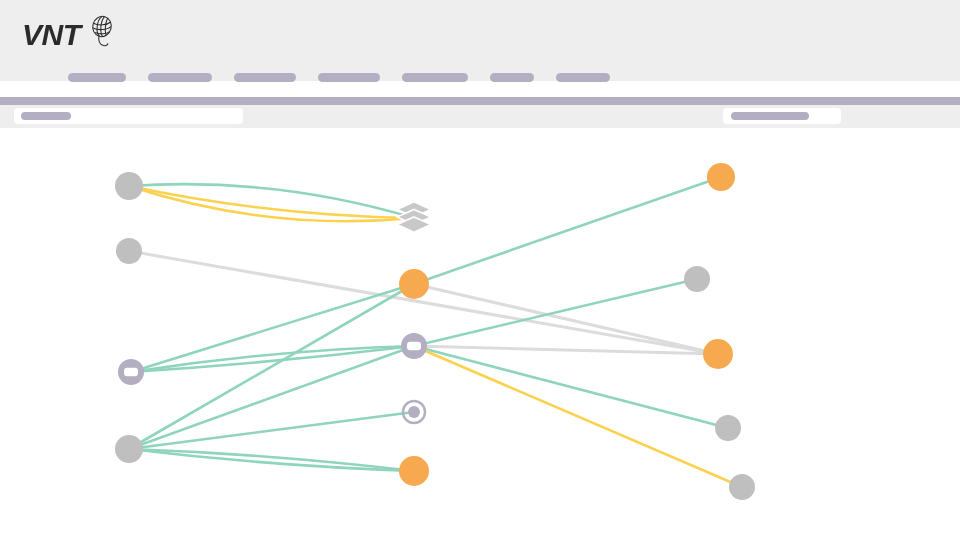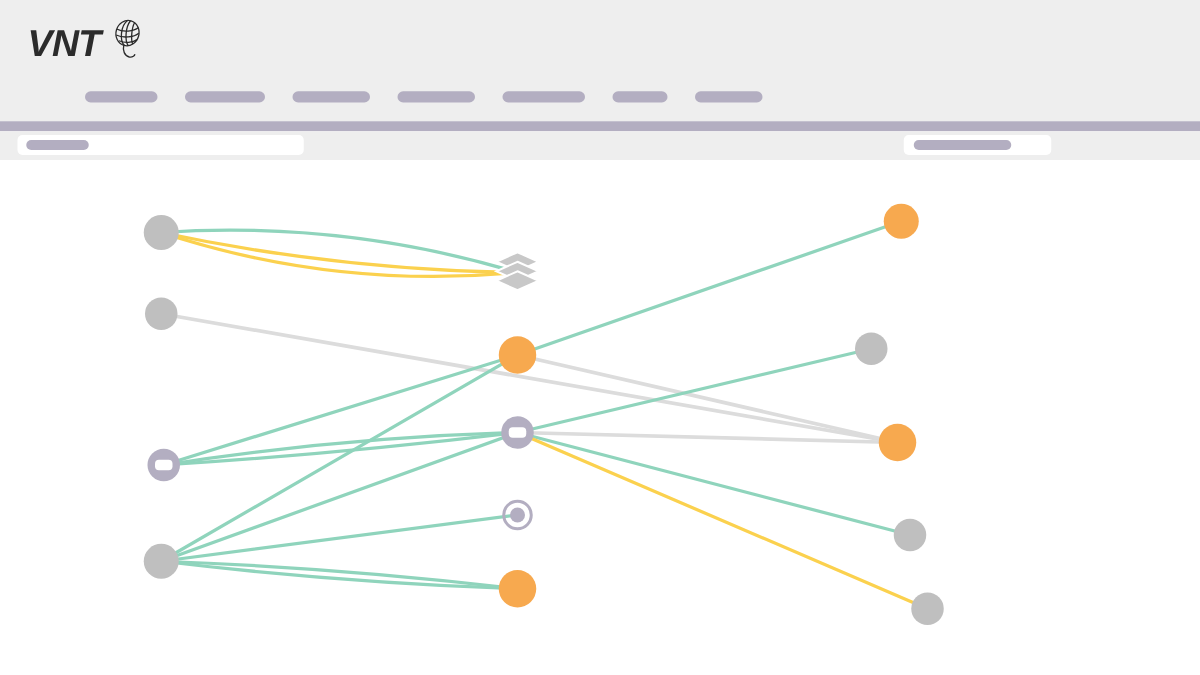--- a/index.html
+++ b/index.html
@@ -19,21 +19,21 @@
     width: 960px;
     height: 540px;
     background: #ffffff;
   }
 
   
   .header-bar {
     position: absolute;
     left: 0; top: 0;
     width: 960px;
-    height: 97px;
+    height: 81px;
     background: #eeeeee;
   }
   .brand {
     position: absolute;
     left: 22px; top: 18px;
     display: flex;
     align-items: center;
     gap: 7px;
   }
   .brand-text {

